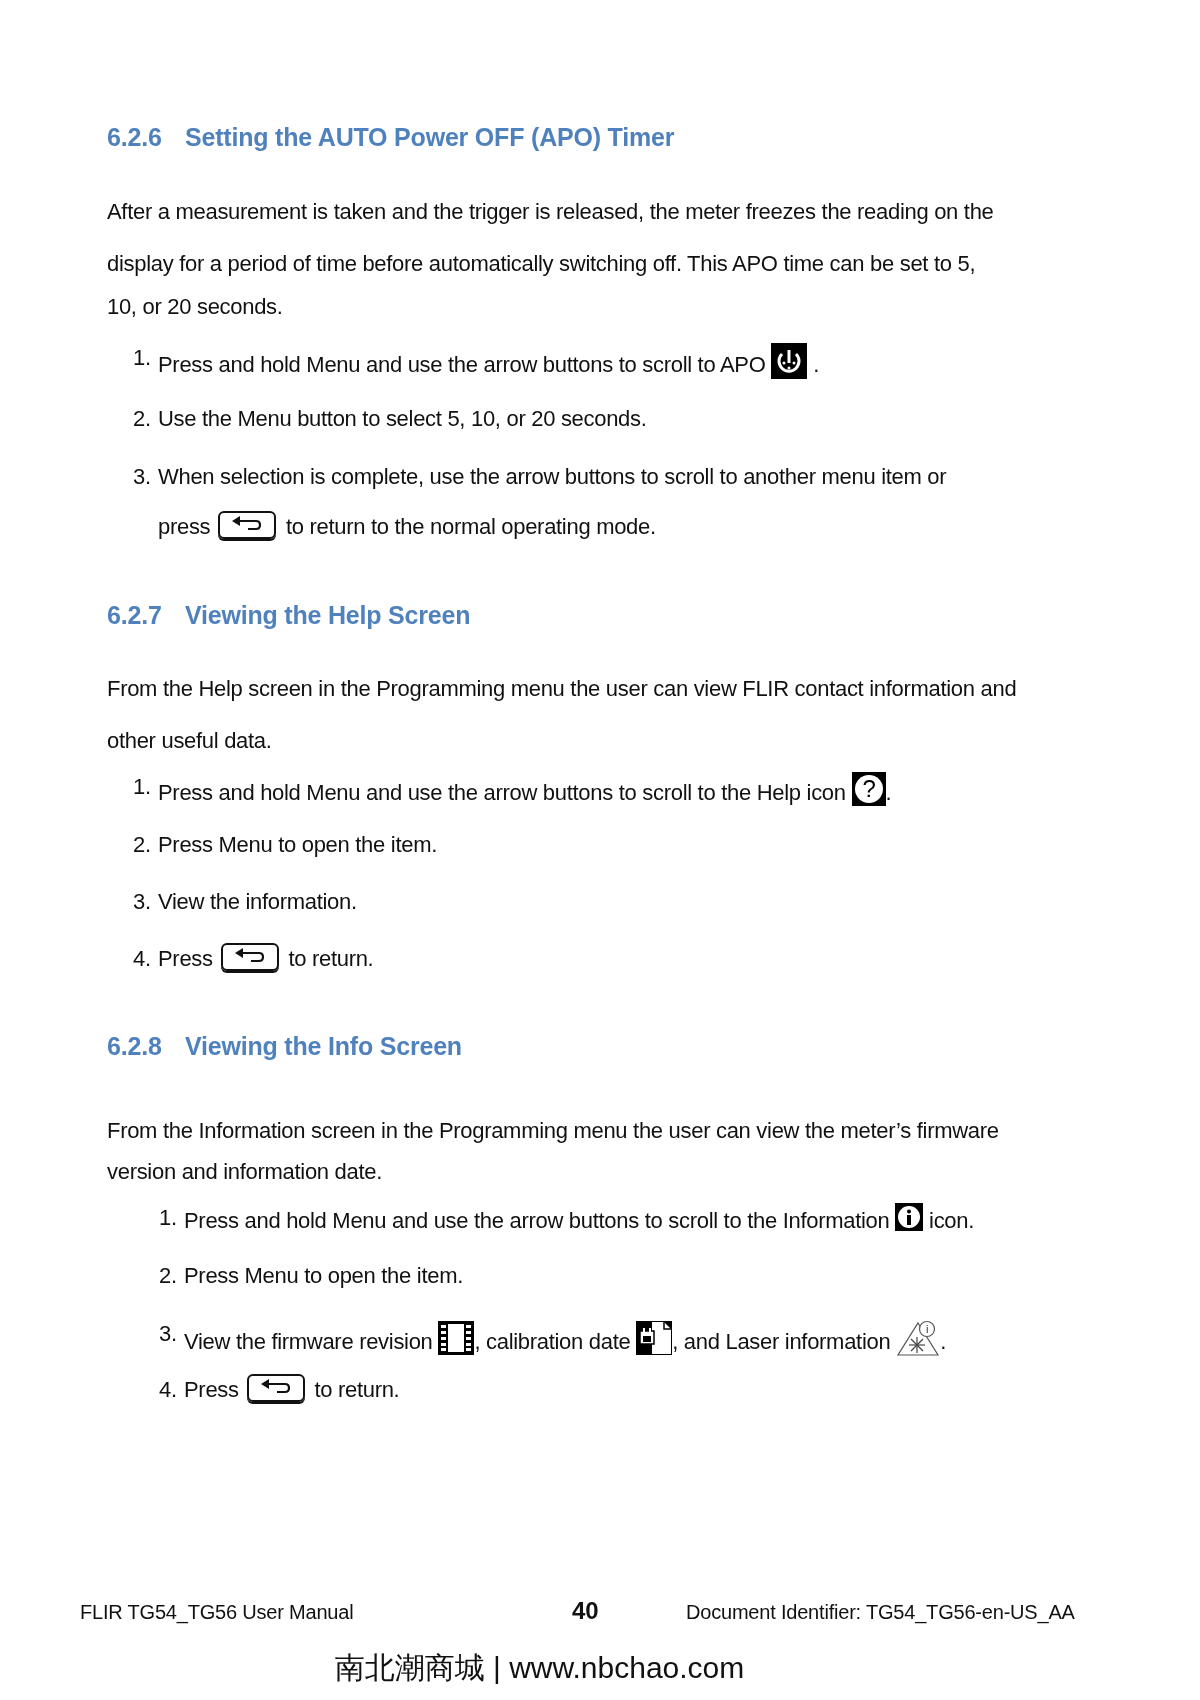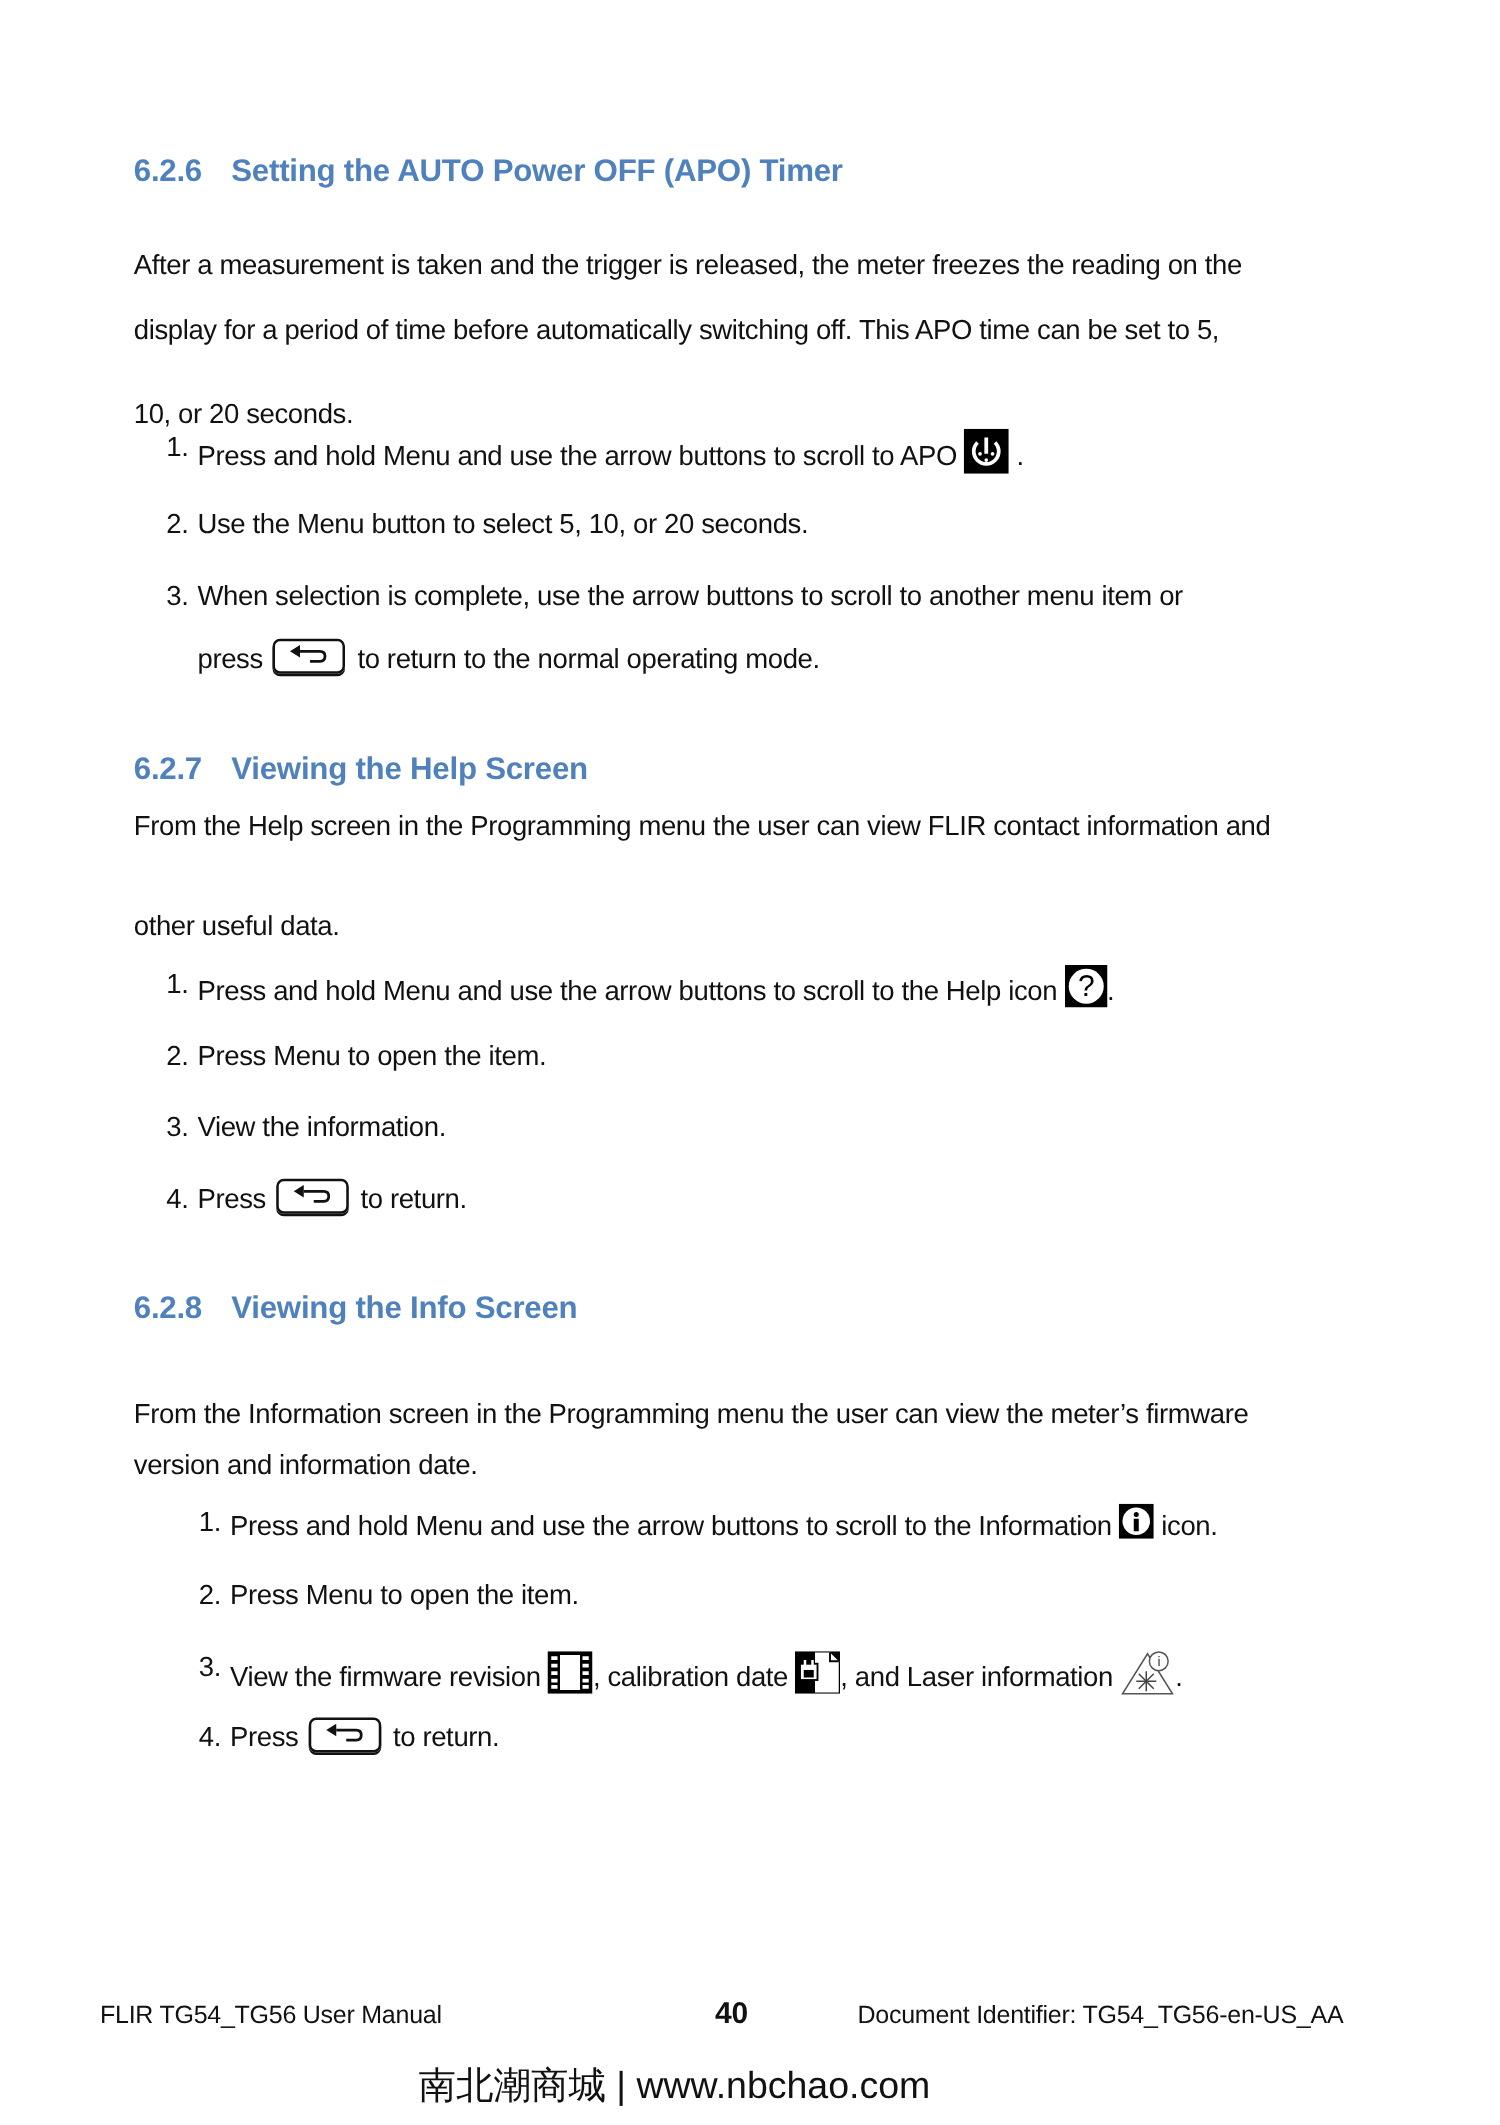--- a/index.html
+++ b/index.html
@@ -19,21 +19,21 @@
   .wm { position: absolute; top: 1648px; left: 0; width: 1079px; text-align: center; font-size: 30px; }
 </style>
 </head>
 <body>
 
 <div class="h" style="top:123px">
   <span class="num">6.2.6</span><span>Setting the AUTO Power OFF (APO) Timer</span>
 </div>
 <div class="p" style="top:177px">After a measurement is taken and the trigger is released, the meter freezes the reading on the</div>
 <div class="p" style="top:229px">display for a period of time before automatically switching off. This APO time can be set to 5,</div>
-<div class="p" style="top:296px">10, or 20 seconds.</div>
+<div class="p" style="top:272px">10, or 20 seconds.</div>
 
 <div class="li" style="left:133px; top:345px">
   <span class="n">1.</span>
   <span class="t"><span>Press and hold Menu and use the arrow buttons to scroll to APO</span>
     <span class="ic">
       <svg width="36" height="36" viewBox="0 0 36 36">
           <rect width="36" height="36" fill="#000"></rect>
           <path d="M11 11 A10 10 0 1 0 25 11" fill="none" stroke="#fff" stroke-width="3"></path>
           <line x1="18" y1="7" x2="18" y2="20" stroke="#fff" stroke-width="3"></line>
           <circle cx="13" cy="20" r="1.5" fill="#fff"></circle>
@@ -55,21 +55,21 @@
     <span class="ret"><svg width="34" height="16" viewBox="0 0 34 16">
           <path d="M2 5 L10 0 L10 10 Z" fill="#111"></path>
           <path d="M10 5 H26 Q30 5 30 9 Q30 13 26 13 H18" fill="none" stroke="#111" stroke-width="2.2"></path>
         </svg></span>
     <span>to return to the normal operating mode.</span></span>
 </div>
 
 <div class="h" style="top:601px">
   <span class="num">6.2.7</span><span>Viewing the Help Screen</span>
 </div>
-<div class="p" style="top:626px">From the Help screen in the Programming menu the user can view FLIR contact information and</div>
+<div class="p" style="top:654px">From the Help screen in the Programming menu the user can view FLIR contact information and</div>
 <div class="p" style="top:706px">other useful data.</div>
 
 <div class="li" style="left:133px; top:774px">
   <span class="n">1.</span>
   <span class="t"><span>Press and hold Menu and use the arrow buttons to scroll to the Help icon</span>
     <span class="ic">
       <svg width="34" height="34" viewBox="0 0 34 34">
           <rect width="34" height="34" fill="#000"></rect>
           <circle cx="17" cy="17" r="14" fill="#fff"></circle>
           <text x="17" y="25" text-anchor="middle" font-size="24" font-family="Liberation Sans, sans-serif" fill="#000">?</text>

